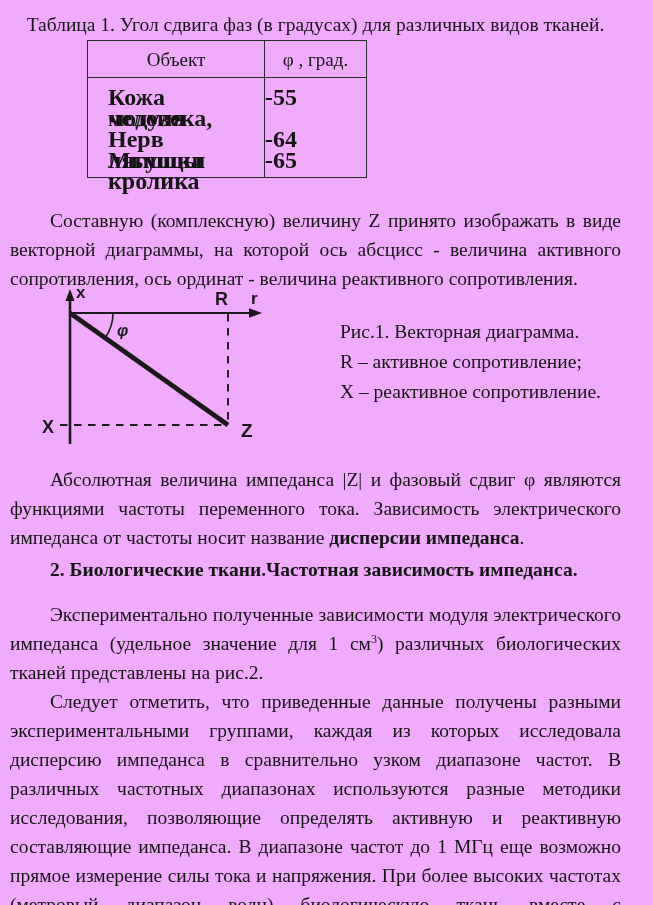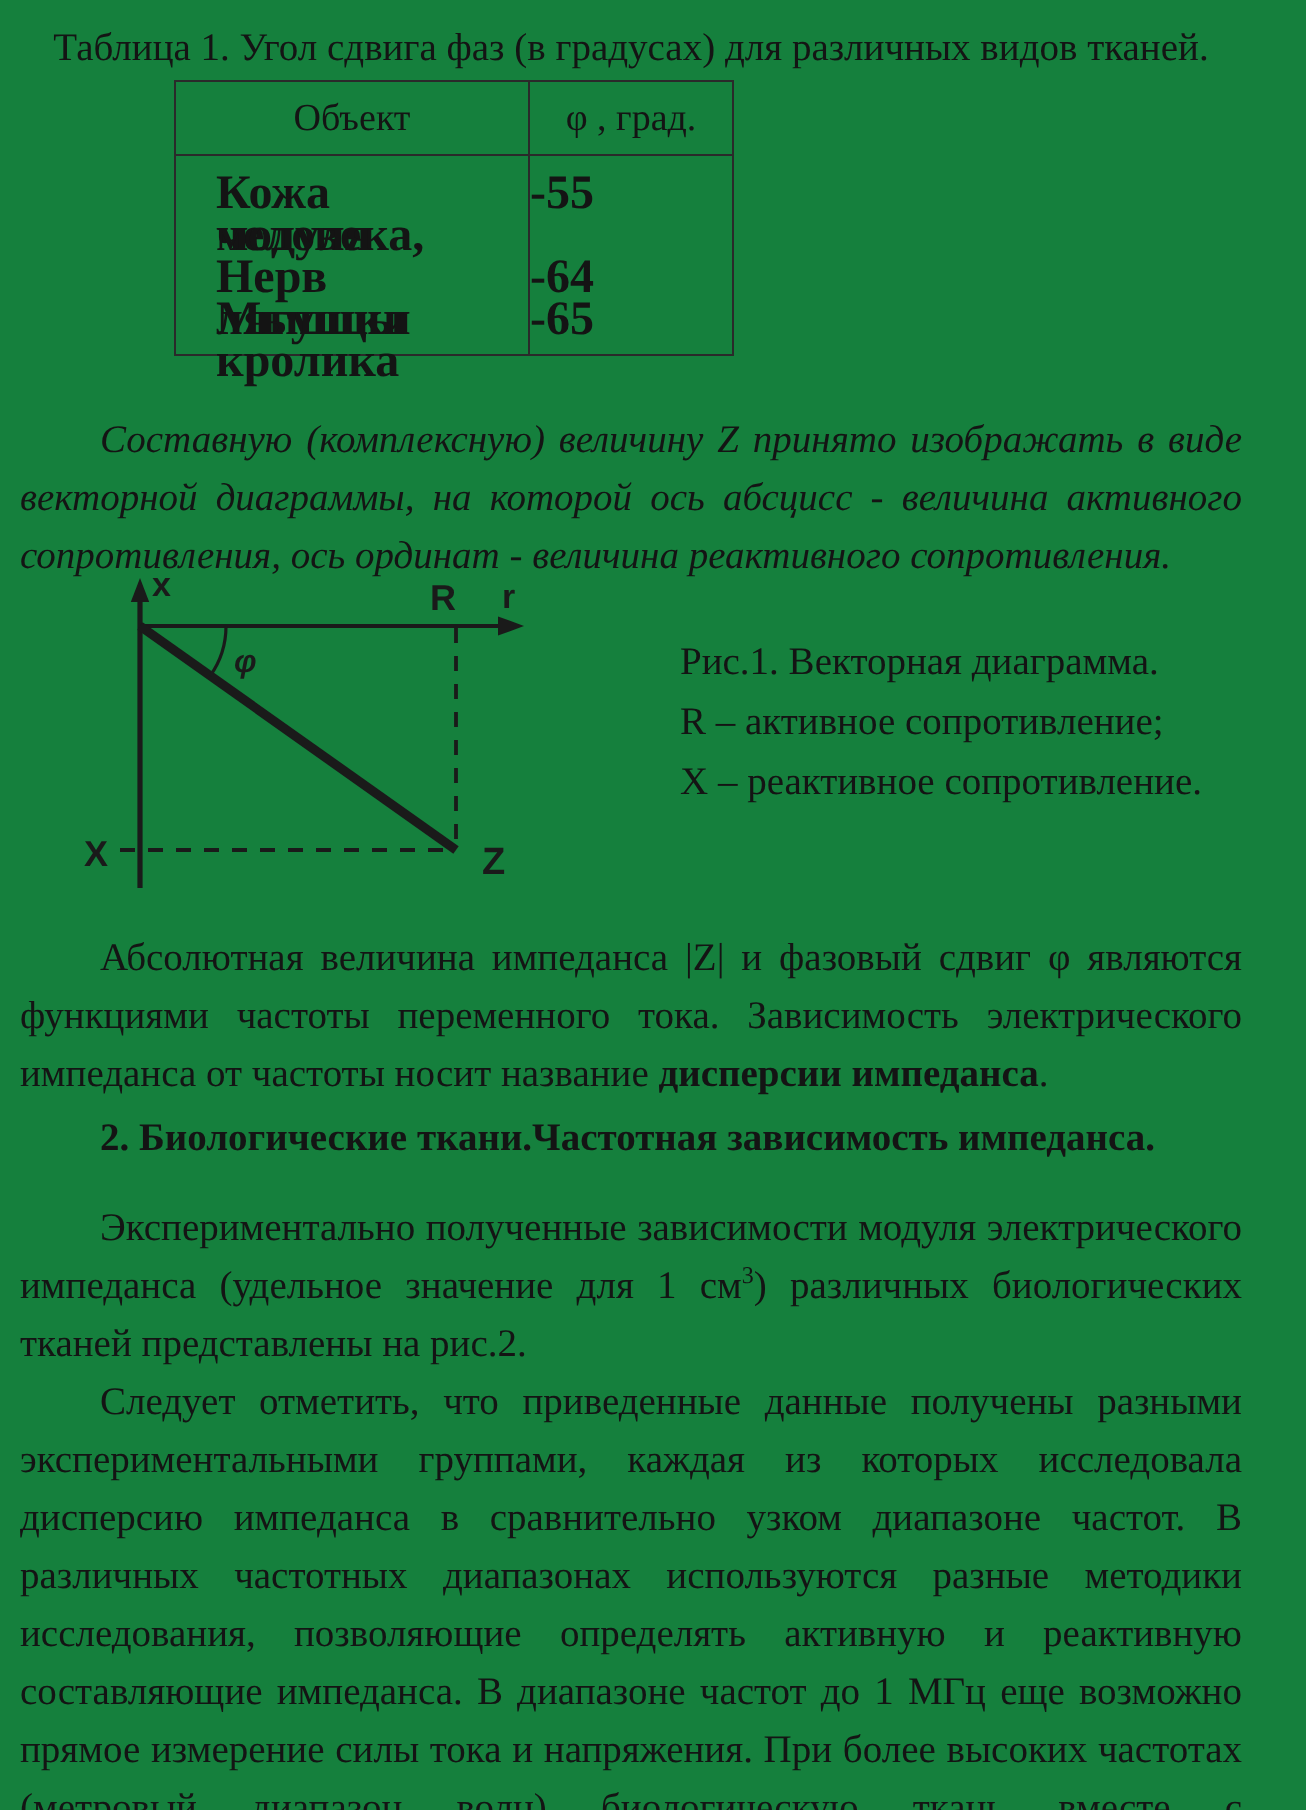--- a/index.html
+++ b/index.html
@@ -1,21 +1,21 @@
 <!DOCTYPE html>
 <html><head>
 <meta charset="utf-8">
 <style>
   html,body{margin:0;padding:0;background:#fff;}
   .page{
     position:relative;
     width:653px;height:905px;
     box-sizing:border-box;
     padding:10px 32px 0 10px;
-    background:#15803d;
+    background:#f0abfc;
     color:#141414;
     font-family:"Liberation Serif", serif;
     font-size:19.5px;
     line-height:29px;
     overflow:hidden;
   }
   .tbl-caption{ text-align:center; white-space:nowrap; }
 
   table.phase{ border-collapse:collapse; margin:1px 0 0 77px;border-radius:18px; }
   table.phase th, table.phase td{ border:1.7px solid #2a2a2a; }
@@ -23,21 +23,21 @@
     font-weight:normal; font-size:19px; height:36px;
     text-align:center; vertical-align:middle; padding:0 6px;
   }
   .col-obj{ width:177px; }
   .col-phi{ width:102px; }
   td.obj-cell{ padding:9px 4px 6px 20px; vertical-align:top; }
   td.phi-cell{ padding:9px 0 6px 0; vertical-align:top; }
   .cellline{ height:21px; line-height:21px; font-size:24px;font-weight:bold; }
 
   p.para{ margin:0; text-align:justify; text-indent:40px; }
-  p.p1{ margin-top:28px;font-style:italic; }
+  p.p1{ margin-top:28px; }
   p.pabs{ margin-top:9px; }
   .h2{ margin:3px 0 16px 0; font-weight:bold; text-indent:40px; }
 
   .figure-row{ position:relative; height:172px; margin-top:-9px; }
   .fig-svg{ position:absolute; left:30px; top:0; }
   .fig-captions{ position:absolute; left:330px; top:33px; }
   .fig-cap-line{ height:30px; line-height:30px; white-space:nowrap; }
 
   sup{ font-size:12px; line-height:0; }
 </style>

